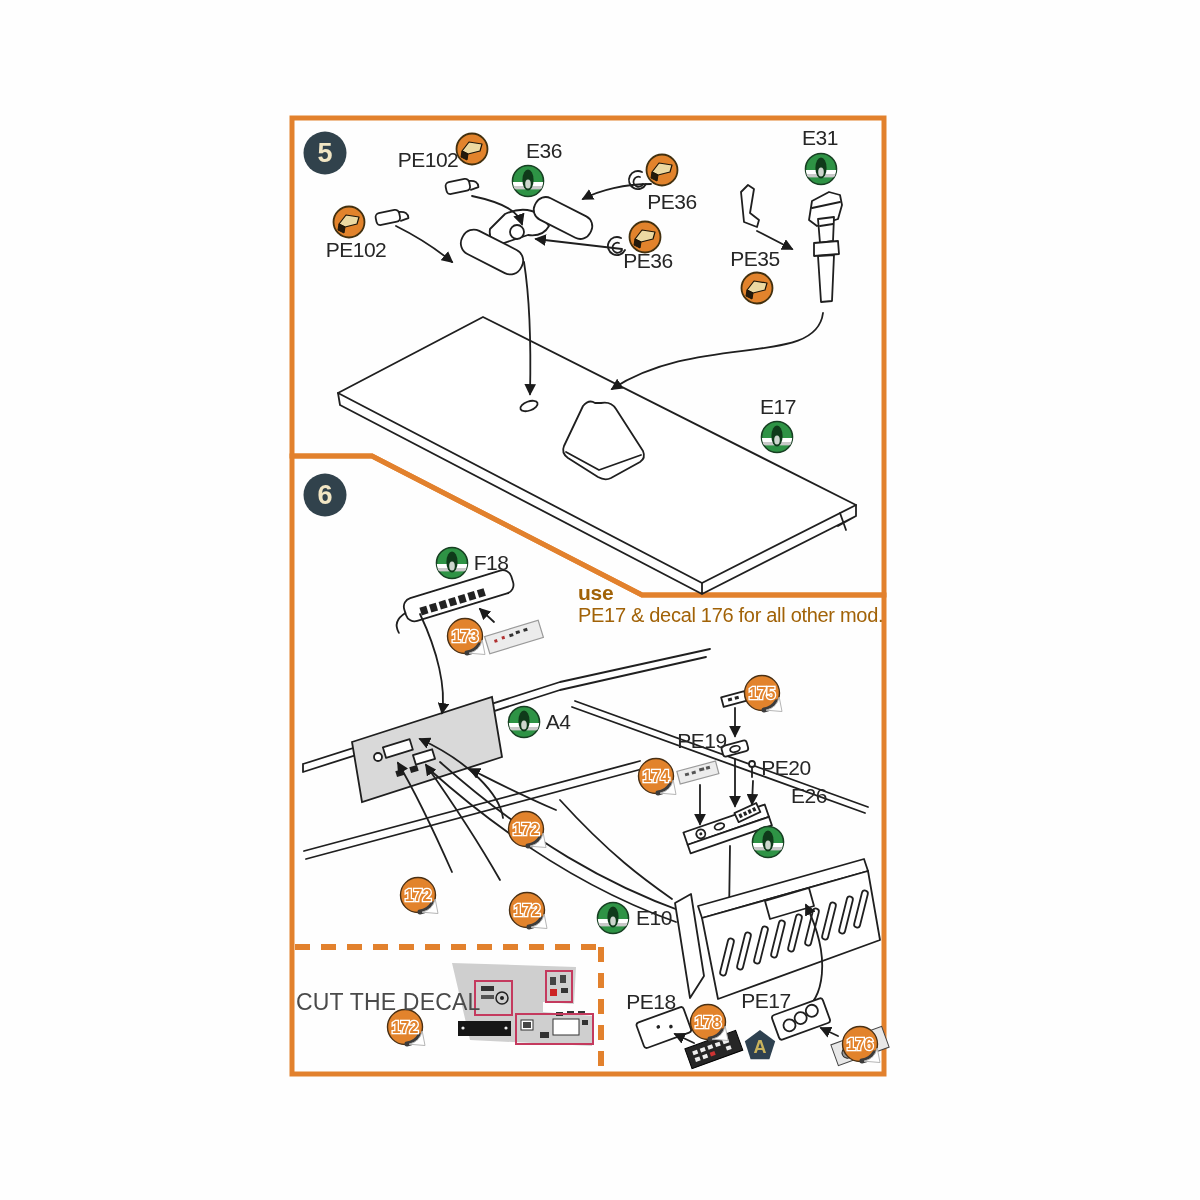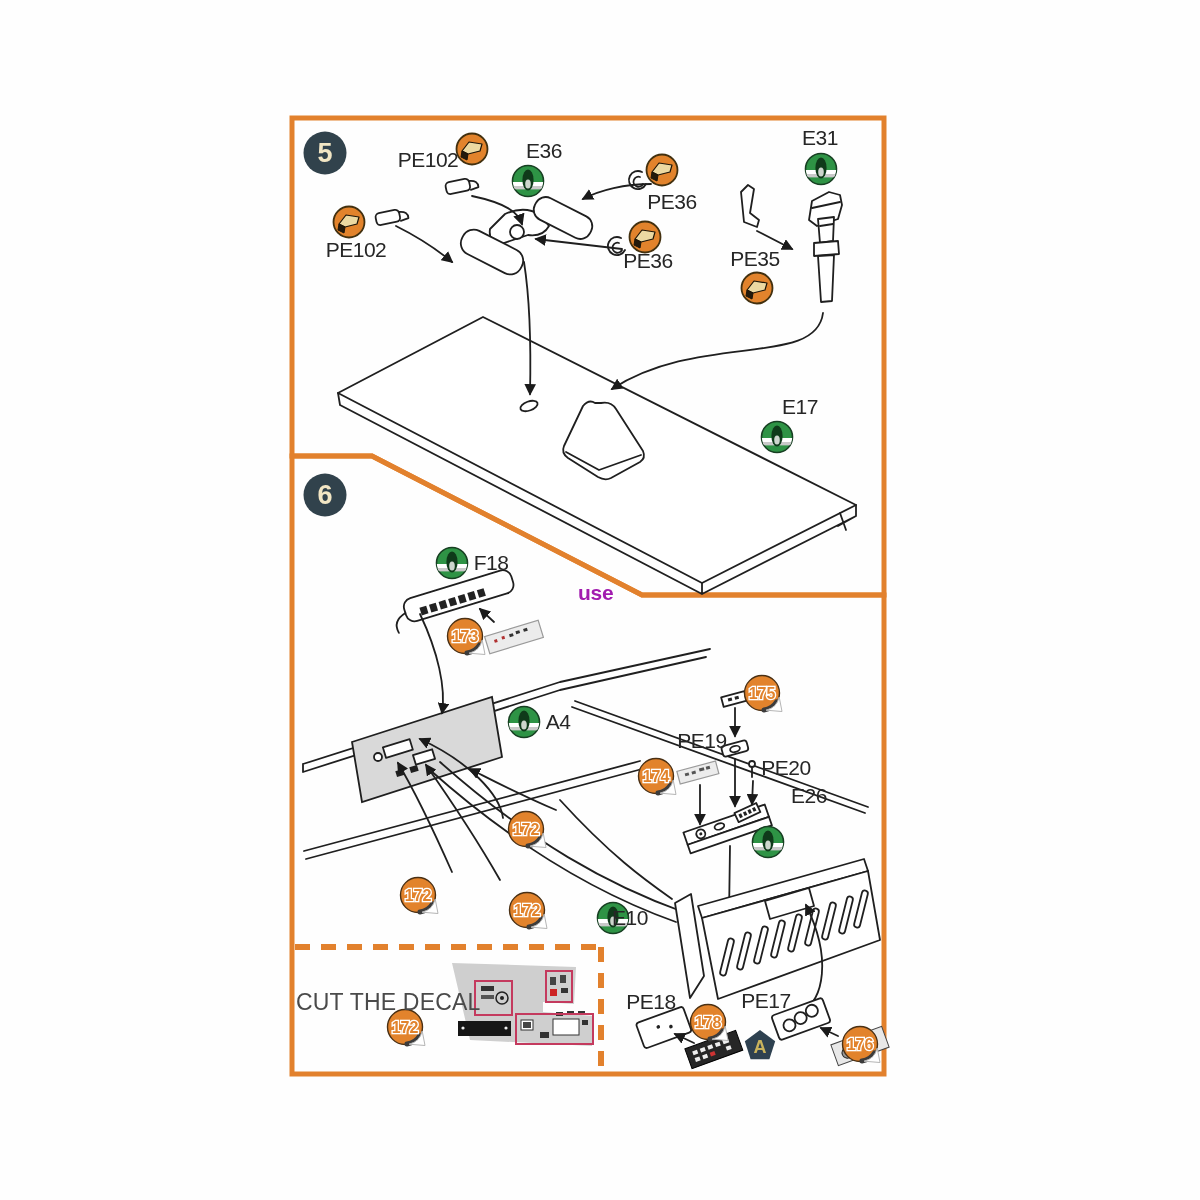--- a/index.html
+++ b/index.html
@@ -11,21 +11,21 @@
   .frame{stroke:#e2812d;stroke-width:5;fill:none;stroke-linejoin:miter;}
   .dash{stroke:#e2812d;stroke-width:6;fill:none;stroke-dasharray:15 11;}
   .redbox{fill:none;stroke:#c43a5e;stroke-width:2;}
   .lbl{position:absolute;transform:translate(-50%,-50%);color:#262626;font-size:21px;
        letter-spacing:-0.5px;white-space:nowrap;}
   .stepbadge{position:absolute;transform:translate(-50%,-50%);width:43px;height:43px;border-radius:50%;
        background:#31424c;color:#f2e6c4;font-size:27px;font-weight:bold;display:flex;
        align-items:center;justify-content:center;}
   .icon{position:absolute;transform:translate(-50%,-50%);width:36px;height:36px;}
   .badge{position:absolute;transform:translate(-50%,-50%);width:46px;height:46px;text-decoration:underline;}
-  .usenote{position:absolute;left:578px;top:581px;color:#a21caf;font-size:20px;line-height:23px;
+  .usenote{position:absolute;left:578px;top:581px;color:#a16207;font-size:20px;line-height:23px;
        letter-spacing:-0.3px;}
   .usenote .ut{font-weight:bold;font-size:21px;}
   .cuttitle{position:absolute;left:296px;top:989px;color:#4a4a4a;font-size:23px;font-weight:500;
        letter-spacing:0.2px;white-space:nowrap;}
 </style>
 </head>
 <body>
 
 <div class="page">
 
@@ -480,29 +480,30 @@
   </svg>
 </span>
 
 <div class="lbl" style="left:428px;top:160px">PE102</div>
 <div class="lbl" style="left:356px;top:250px">PE102</div>
 <div class="lbl" style="left:544px;top:151px">E36</div>
 <div class="lbl" style="left:672px;top:202px">PE36</div>
 <div class="lbl" style="left:648px;top:261px">PE36</div>
 <div class="lbl" style="left:820px;top:138px">E31</div>
 <div class="lbl" style="left:755px;top:259px">PE35</div>
-<div class="lbl" style="left:800px;top:407px">E17</div>
+<div class="lbl" style="left:778px;top:407px">E17</div>
 <div class="lbl" style="left:491px;top:563px">F18</div>
 <div class="lbl" style="left:558px;top:722px">A4</div>
 <div class="lbl" style="left:702px;top:741px">PE19</div>
 <div class="lbl" style="left:786px;top:768px">PE20</div>
 <div class="lbl" style="left:809px;top:796px">E26</div>
-<div class="lbl" style="left:630px;top:918px">E10</div>
+<div class="lbl" style="left:654px;top:918px">E10</div>
 <div class="lbl" style="left:651px;top:1002px">PE18</div>
 <div class="lbl" style="left:766px;top:1001px">PE17</div>
 
 <div class="usenote">
   <div class="ut">use</div>
+  <div>PE17 &amp; decal 176 for all other mod.</div>
 </div>
 
 <div class="cuttitle">CUT THE DECAL</div>
 
 </div>
 
 </body></html>

